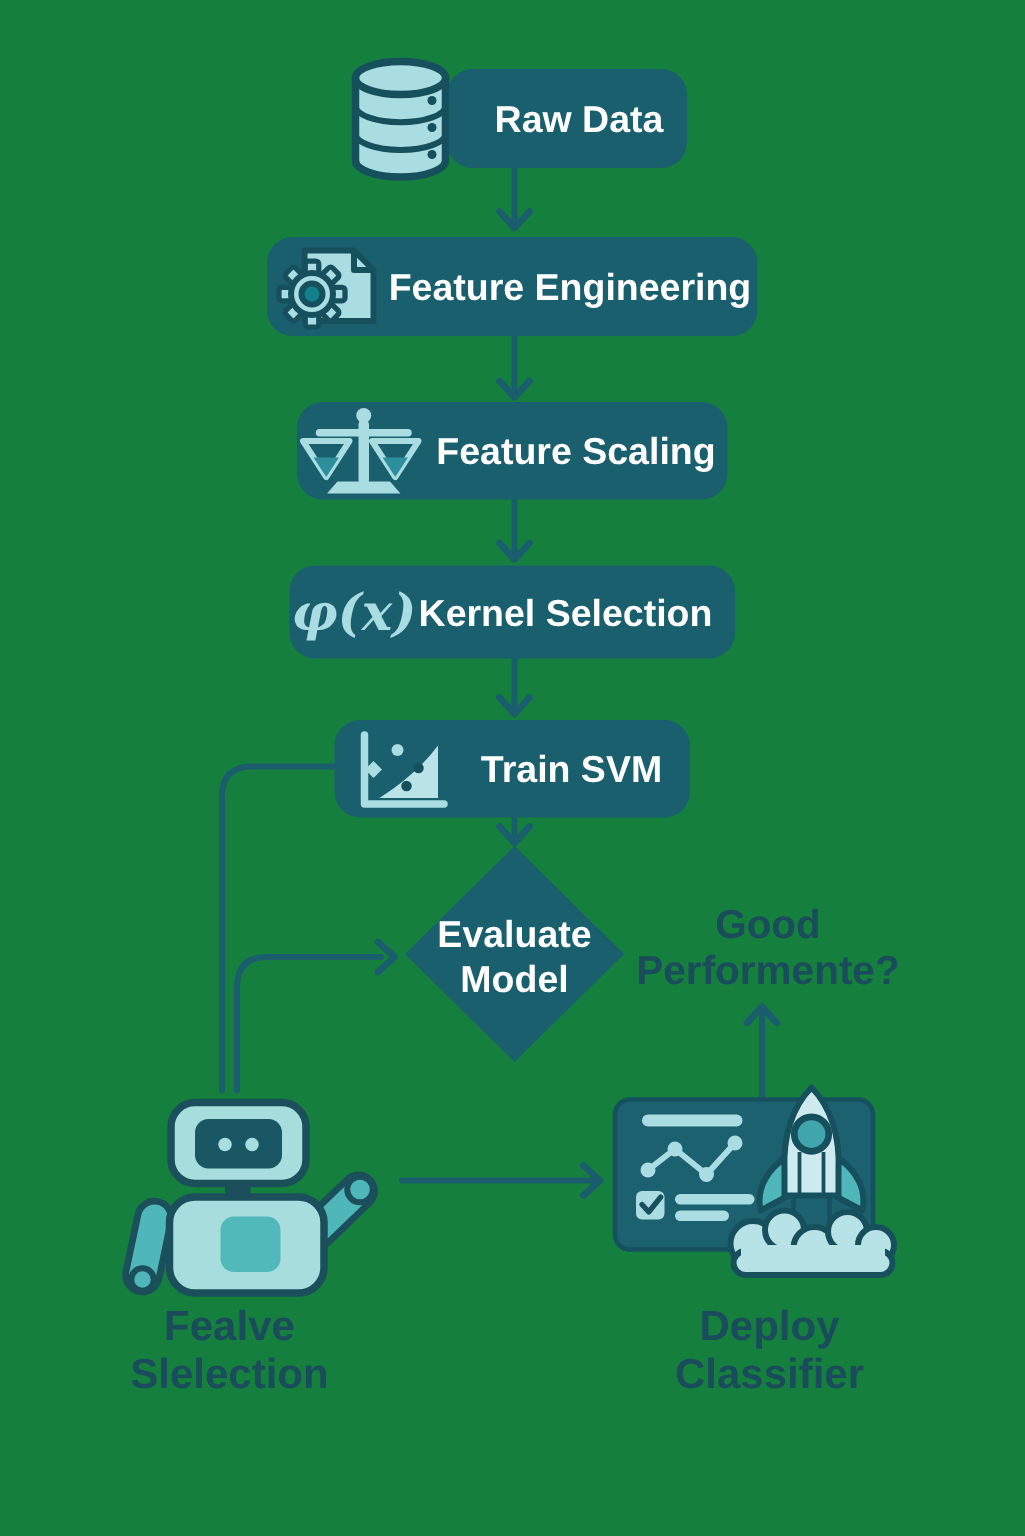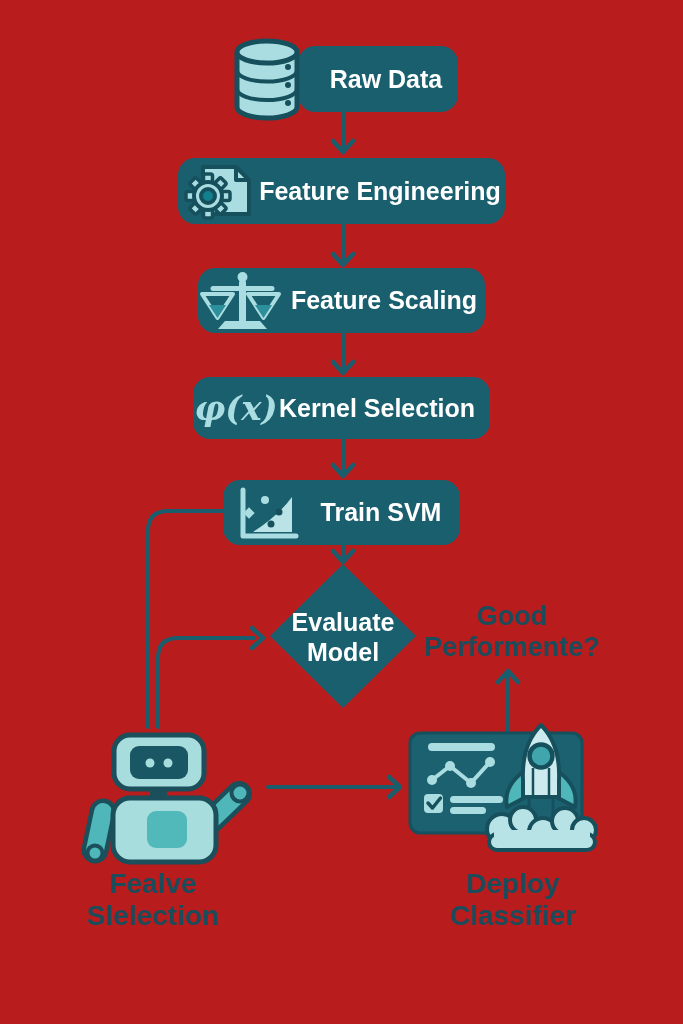--- a/index.html
+++ b/index.html
@@ -1,16 +1,16 @@
 <!DOCTYPE html>
 <html><head>
 <meta charset="utf-8">
 <style>
   html,body{margin:0;padding:0;}
-  .stage{width:683px;height:1024px;position:relative;background:#b91c1c;overflow:hidden;}
+  .stage{width:683px;height:1024px;position:relative;background:#15803d;overflow:hidden;}
   svg{display:block;}
   .connector{stroke:#1A5E6D;stroke-width:4;fill:none;stroke-linecap:round;}
   .chev{stroke:#1A5E6D;stroke-width:4.5;fill:none;stroke-linecap:round;stroke-linejoin:round;}
   .box{fill:#1A5F6E;}
   .boxlabel{font:700 25px "Liberation Sans",sans-serif;fill:#FFFFFF;text-anchor:middle;}
   .caption{font:700 28px "Liberation Sans",sans-serif;fill:#1B4C5C;text-anchor:middle;}
   .question{font:700 27px "Liberation Sans",sans-serif;fill:#1B4C5C;text-anchor:middle;}
   .formula{font:italic 600 34px "DejaVu Serif",serif;fill:#AADDE2;text-anchor:middle;}
   .iconline{stroke:#AADDE2;fill:none;stroke-linecap:round;stroke-linejoin:round;}
 </style>

